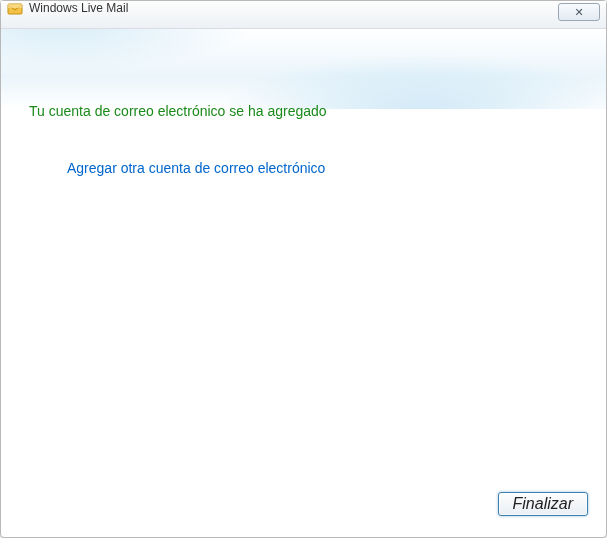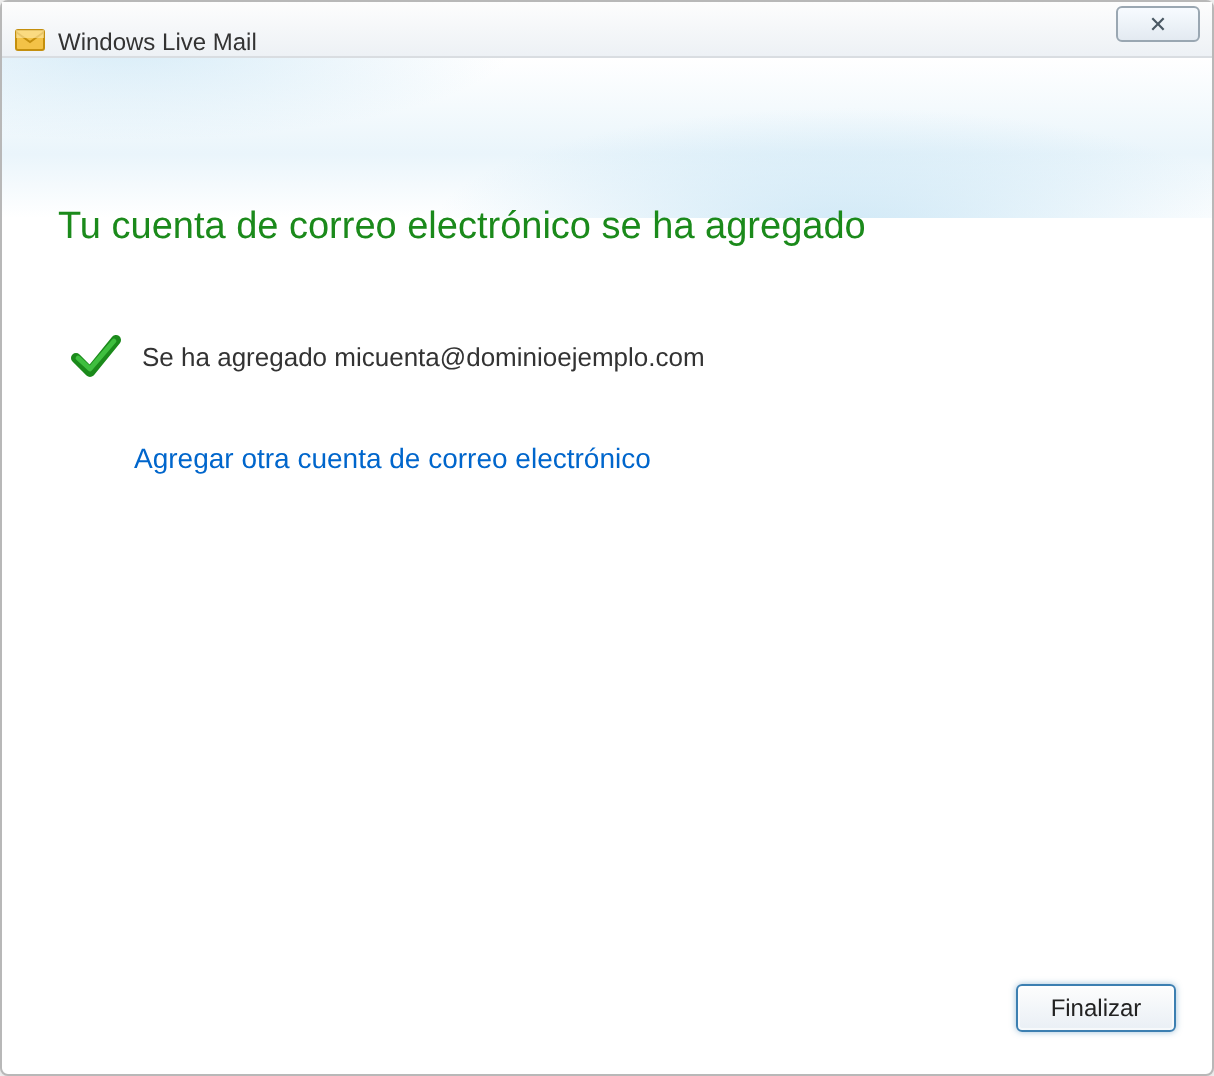--- a/index.html
+++ b/index.html
@@ -18,21 +18,21 @@
       border-radius: 4px;
       display: flex;
       flex-direction: column;
       box-shadow: 0 0 2px rgba(0,0,0,0.1);
     }
     .titlebar {
       height: 28px;
       background: linear-gradient(to bottom, #fdfdfd, #edf1f5);
       border-bottom: 1px solid #d9dde1;
       display: flex;
-      align-items: flex-end;
+      align-items: flex-start;
       padding: 0 6px;
       position: relative;
     }
     .app-icon {
       width: 16px;
       height: 16px;
       margin-right: 6px;
       flex-shrink: 0;
     }
     .title-text {
@@ -62,21 +62,21 @@
         radial-gradient(ellipse 300px 90px at 70% 110%, rgba(173,216,240,0.6) 0%, rgba(173,216,240,0) 70%),
         radial-gradient(ellipse 280px 70px at 10% -10%, rgba(173,216,240,0.5) 0%, rgba(173,216,240,0) 70%),
         linear-gradient(to bottom, #ffffff 0%, #eaf5fb 60%, #ffffff 100%);
     }
     .content {
       flex: 1;
       padding: 0 28px 0 28px;
       position: relative;
     }
     .heading {
-      font-size: 19px;
+      font-size: 14px;
       color: #1b8a1b;
       font-weight: 400;
       margin-top: -6px;
       margin-bottom: 40px;
     }
     .status-row {
       display: flex;
       align-items: center;
       margin-left: 6px;
       margin-bottom: 30px;
@@ -105,28 +105,29 @@
       border-top: 0;
       display: flex;
       align-items: center;
       justify-content: flex-end;
       padding: 0 18px 14px 0;
     }
     .finish-btn {
       min-width: 80px;
       height: 24px;
       padding: 0 14px;
-      font-size: 12px;
+      font-size: 16px;
       font-family: "Segoe UI", Tahoma, sans-serif;
       color: #222;
       border: 1px solid #3c7fb1;
       border-radius: 3px;
       background: linear-gradient(to bottom, #fdfdfd, #e9eff5);
       box-shadow: inset 0 0 0 1px rgba(255,255,255,0.6), 0 0 3px rgba(60,127,177,0.5);
       cursor: pointer;
+      font-style: italic;
     }
   </style>
 </head>
 <body>
 
 <div class="window">
 
   <div class="titlebar">
     <span class="app-icon">
       <svg viewBox="0 0 16 16" width="16" height="16">
@@ -139,31 +140,20 @@
     <div class="close-btn">
       <span>✕</span>
     </div>
   </div>
 
   <div class="banner"></div>
 
   <div class="content">
     <h1 class="heading">Tu cuenta de correo electrónico se ha agregado</h1>
 
-    <div class="status-row">
-      <span class="check-icon">
-        <svg viewBox="0 0 26 26" width="26" height="26">
-          <path d="M3 14 L10 21 L23 5" fill="none" stroke="#1b8a1b" stroke-width="5" stroke-linecap="round" stroke-linejoin="round"></path>
-          <path d="M4 14 L10 19.5 L22 5.5" fill="none" stroke="#3fbf3f" stroke-width="2.4" stroke-linecap="round" stroke-linejoin="round"></path>
-        </svg>
-      </span>
-      <span class="status-text">
-        <span>Se ha agregado </span><span>micuenta@dominioejemplo.com</span>
-      </span>
-    </div>
 
     <div class="link-row">
       <a class="add-link">Agregar otra cuenta de correo electrónico</a>
     </div>
   </div>
 
   <div class="footer">
     <button class="finish-btn">Finalizar</button>
   </div>
 

